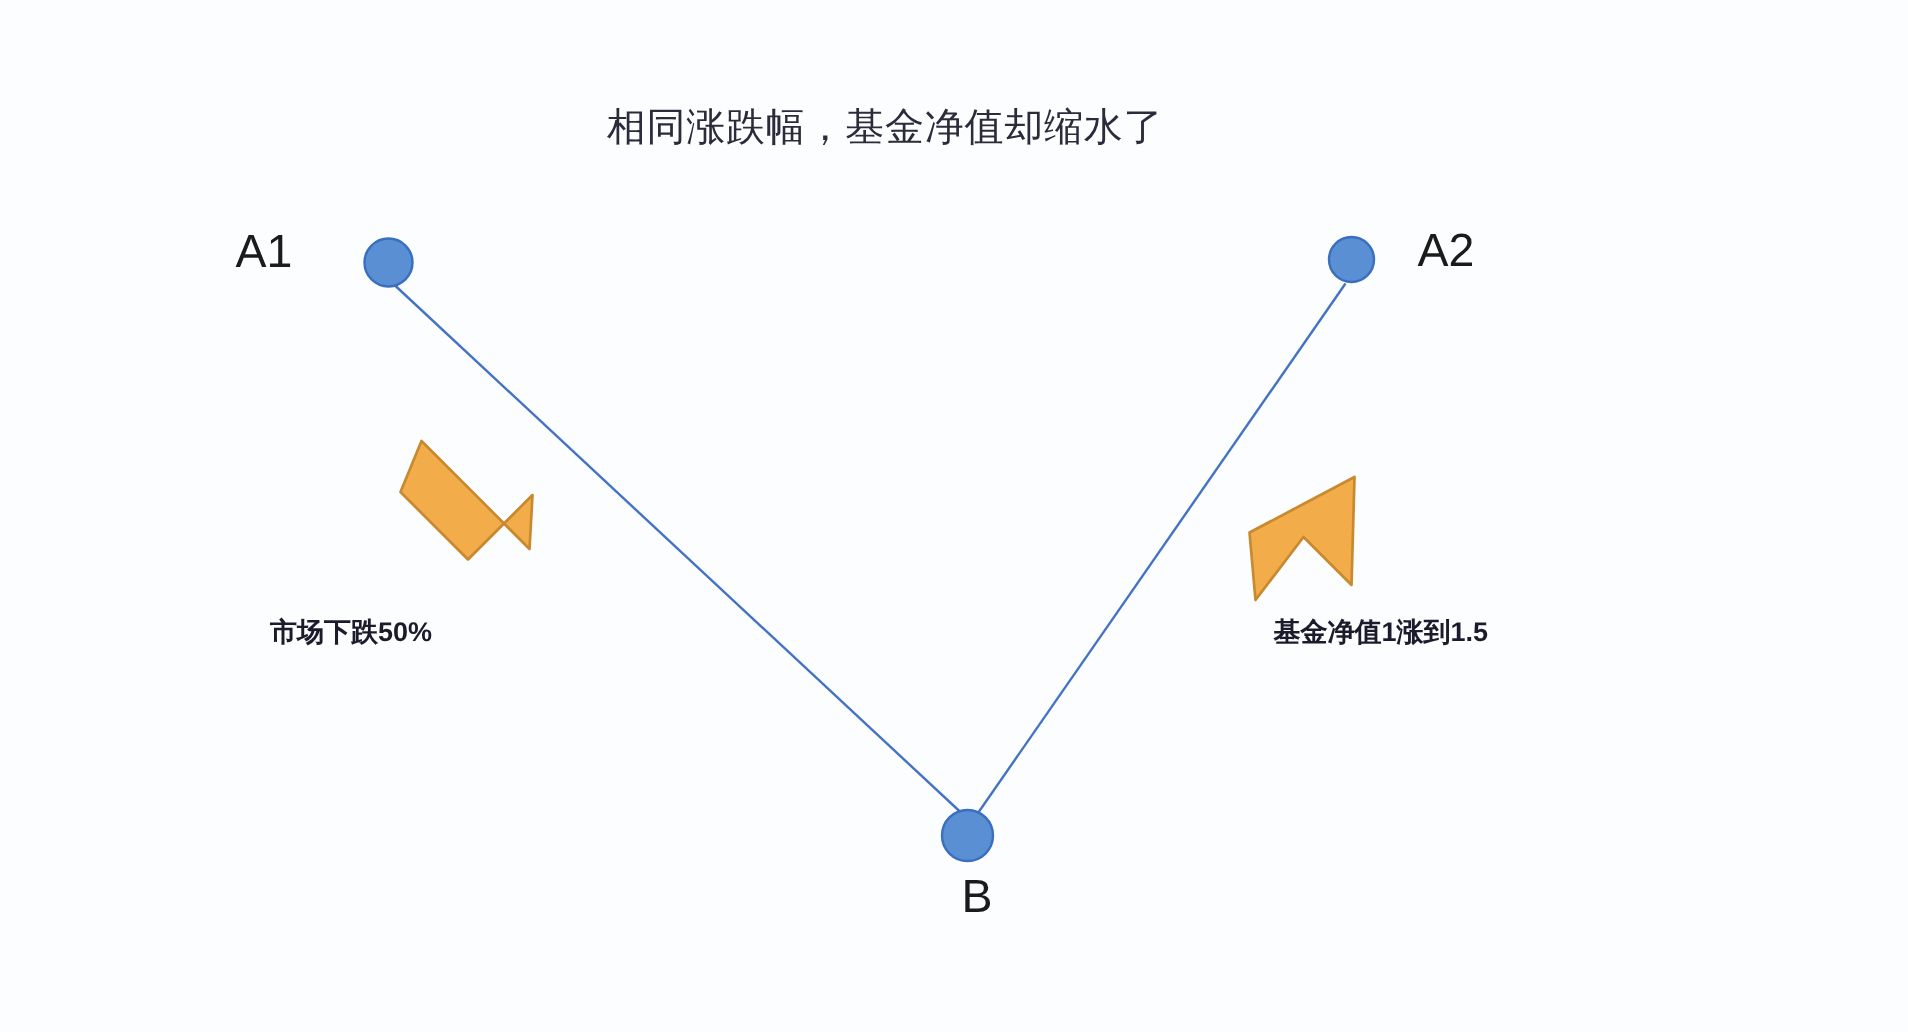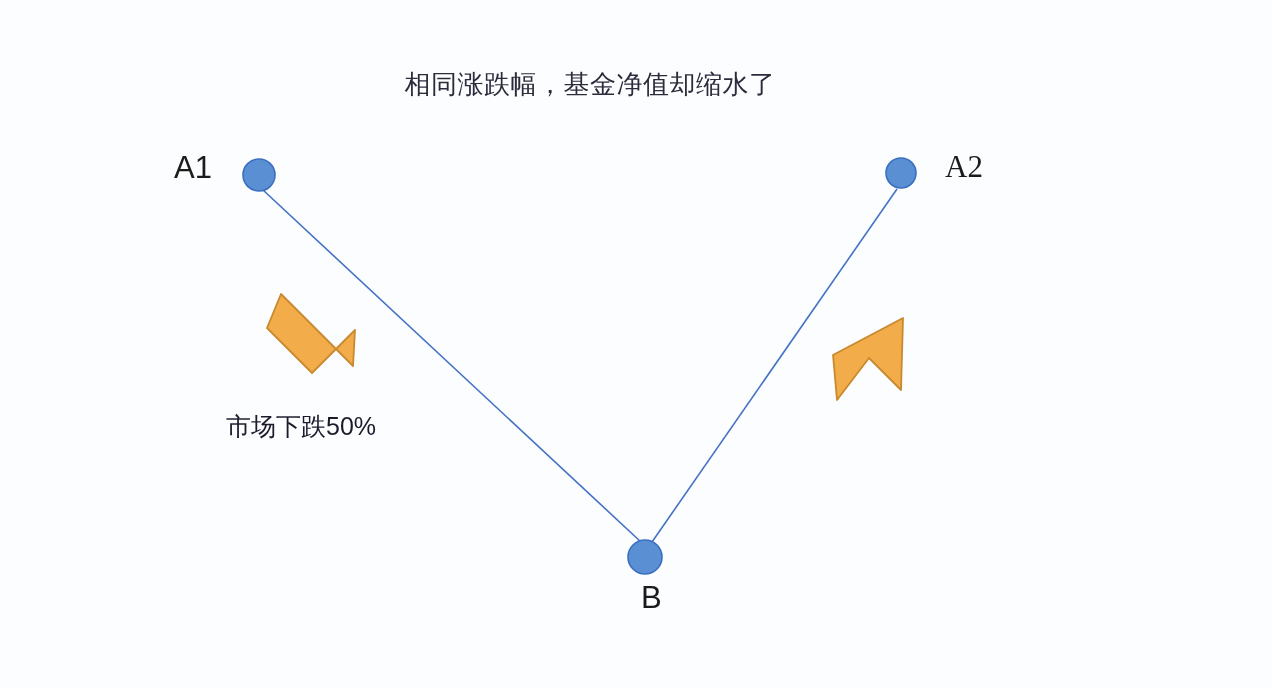--- a/index.html
+++ b/index.html
@@ -40,33 +40,32 @@
   }
 
   
   .node-label {
     position: absolute;
     font-size: 31px;
     color: #1b1b1b;
     line-height: 1;
     white-space: nowrap;
   }
-  .node-label-a1 { left: 174px; top: 152px; }
-  .node-label-a2 { left: 945px; top: 151px; font-family: Liberation Serif, serif; }
+  .node-label-a1 { left: 157px; top: 152px; }
+  .node-label-a2 { left: 945px; top: 151px; }
   .node-label-b  { left: 641px; top: 582px; }
 
   
   .annotation {
     position: absolute;
-    font-size: 25px;
-    font-weight: normal;
+    font-size: 18px;
+    font-weight: bold;
     color: #1b1b2c;
     line-height: 1.42;
     white-space: nowrap;
-    margin-left: 46px;
   }
   .annotation .line { display: block; }
   .annotation-left  { left: 180px; top: 409px; }
   .annotation-right { left: 849px; top: 409px; }
 </style>
 </head>
 <body>
 
 <div id="canvas">
 
@@ -93,15 +92,16 @@
 
   <div class="node-label node-label-a2">A2</div>
 
   <div class="node-label node-label-b">B</div>
 
   <div class="annotation annotation-left">
     <span class="line">市场下跌50%</span>
   </div>
 
   <div class="annotation annotation-right">
+    <span class="line">基金净值1涨到1.5</span>
   </div>
 
 </div>
 
 </body></html>

